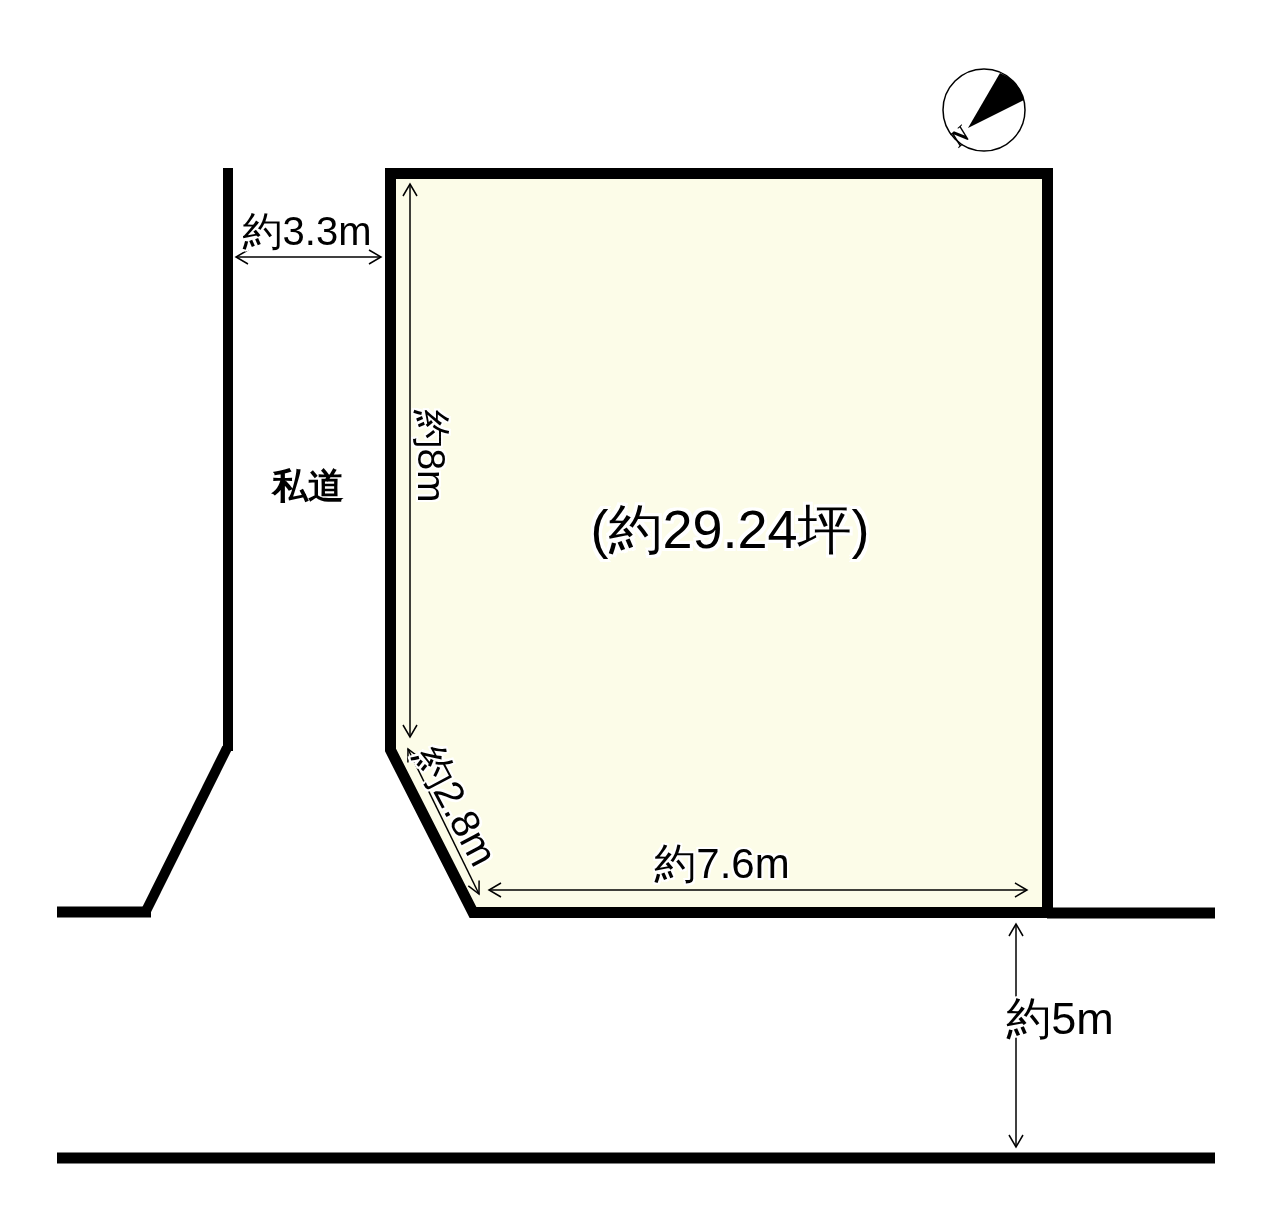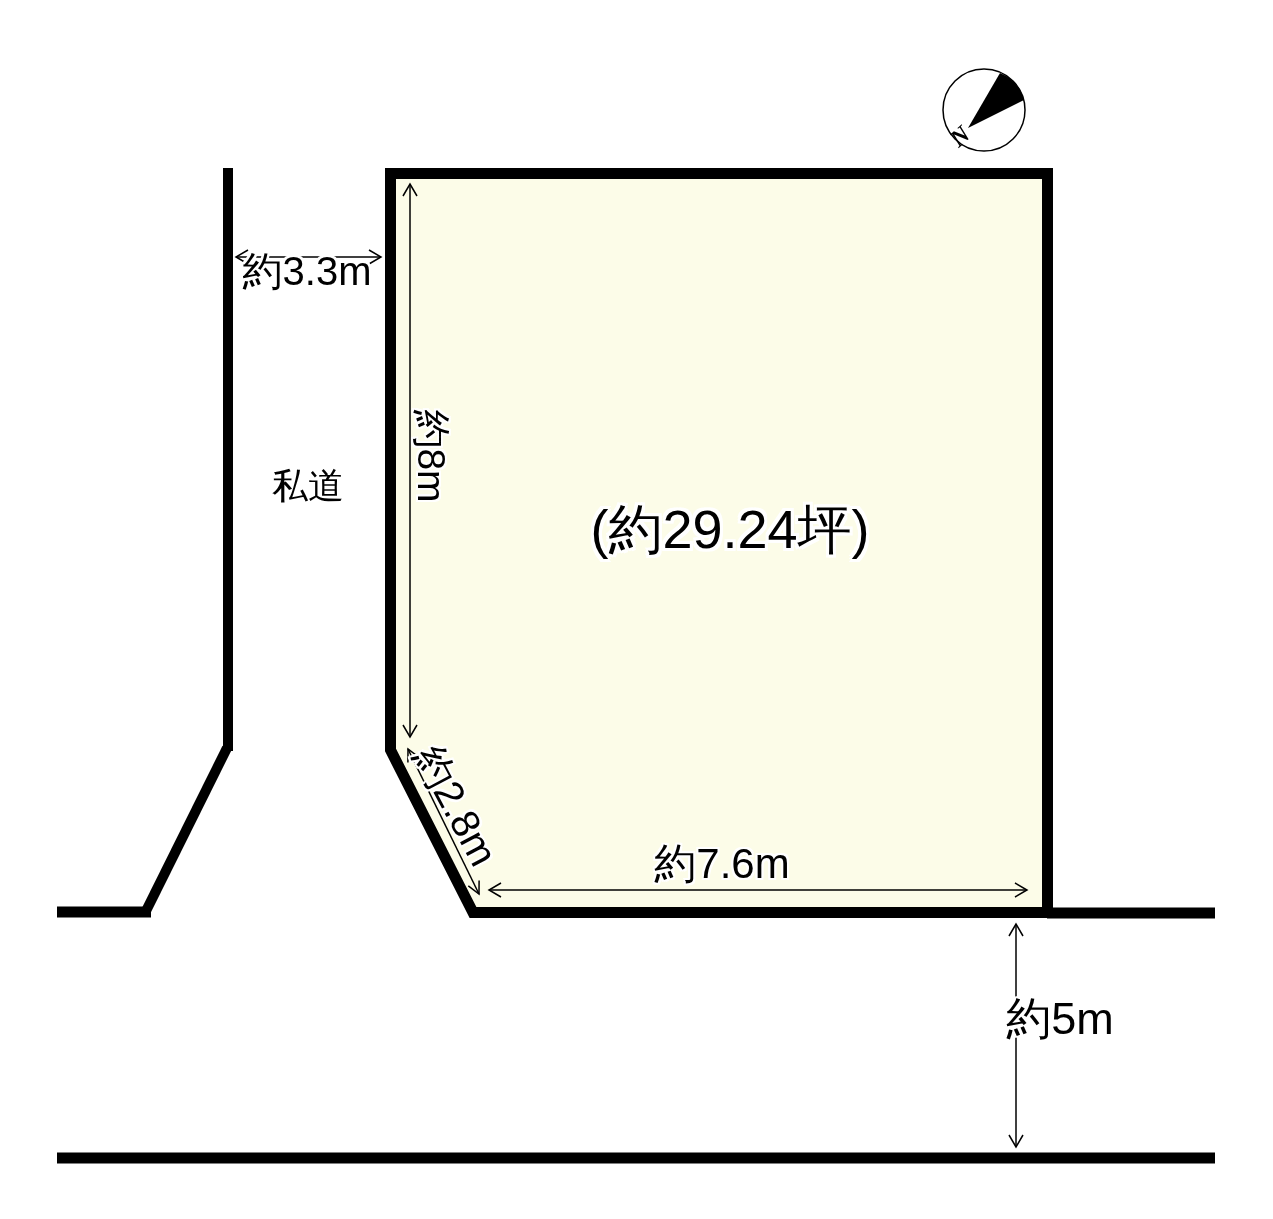--- a/index.html
+++ b/index.html
@@ -18,28 +18,28 @@
     position: absolute;
     color: #000;
     white-space: nowrap;
     font-weight: 500;
     transform: translate(-50%, -50%);
     text-shadow:
       -2px -2px 0 #fff, 2px -2px 0 #fff, -2px 2px 0 #fff, 2px 2px 0 #fff,
       0 -2px 0 #fff, 0 2px 0 #fff, -2px 0 0 #fff, 2px 0 0 #fff;
   }
 
-  .lbl-road-width   { left: 307px;  top: 231px;  font-size: 40px; margin-top: 40px; }
+  .lbl-road-width   { left: 307px;  top: 231px;  font-size: 40px; }
   .lbl-west-side    { left: 431px;  top: 456px;  font-size: 39px;
                       transform: translate(-50%,-50%) rotate(90deg); }
   .lbl-diagonal     { left: 456px;  top: 806px;  font-size: 40px;
                       transform: translate(-50%,-50%) rotate(62deg); }
   .lbl-south-side   { left: 722px;  top: 864px;  font-size: 42px; text-align: center; }
   .lbl-south-road   { left: 1060px; top: 1019px; font-size: 45px; }
-  .lbl-private-road { left: 308px;  top: 486px;  font-size: 36px; font-weight: 400; }
+  .lbl-private-road { left: 308px;  top: 486px;  font-size: 36px; font-weight: 700; }
 
   .plot-title {
     position: absolute;
     left: 730px; top: 529px;
     transform: translate(-50%, -50%);
     text-align: center;
     font-size: 54px;
     line-height: 58px;
     font-weight: 500;
     white-space: nowrap;

